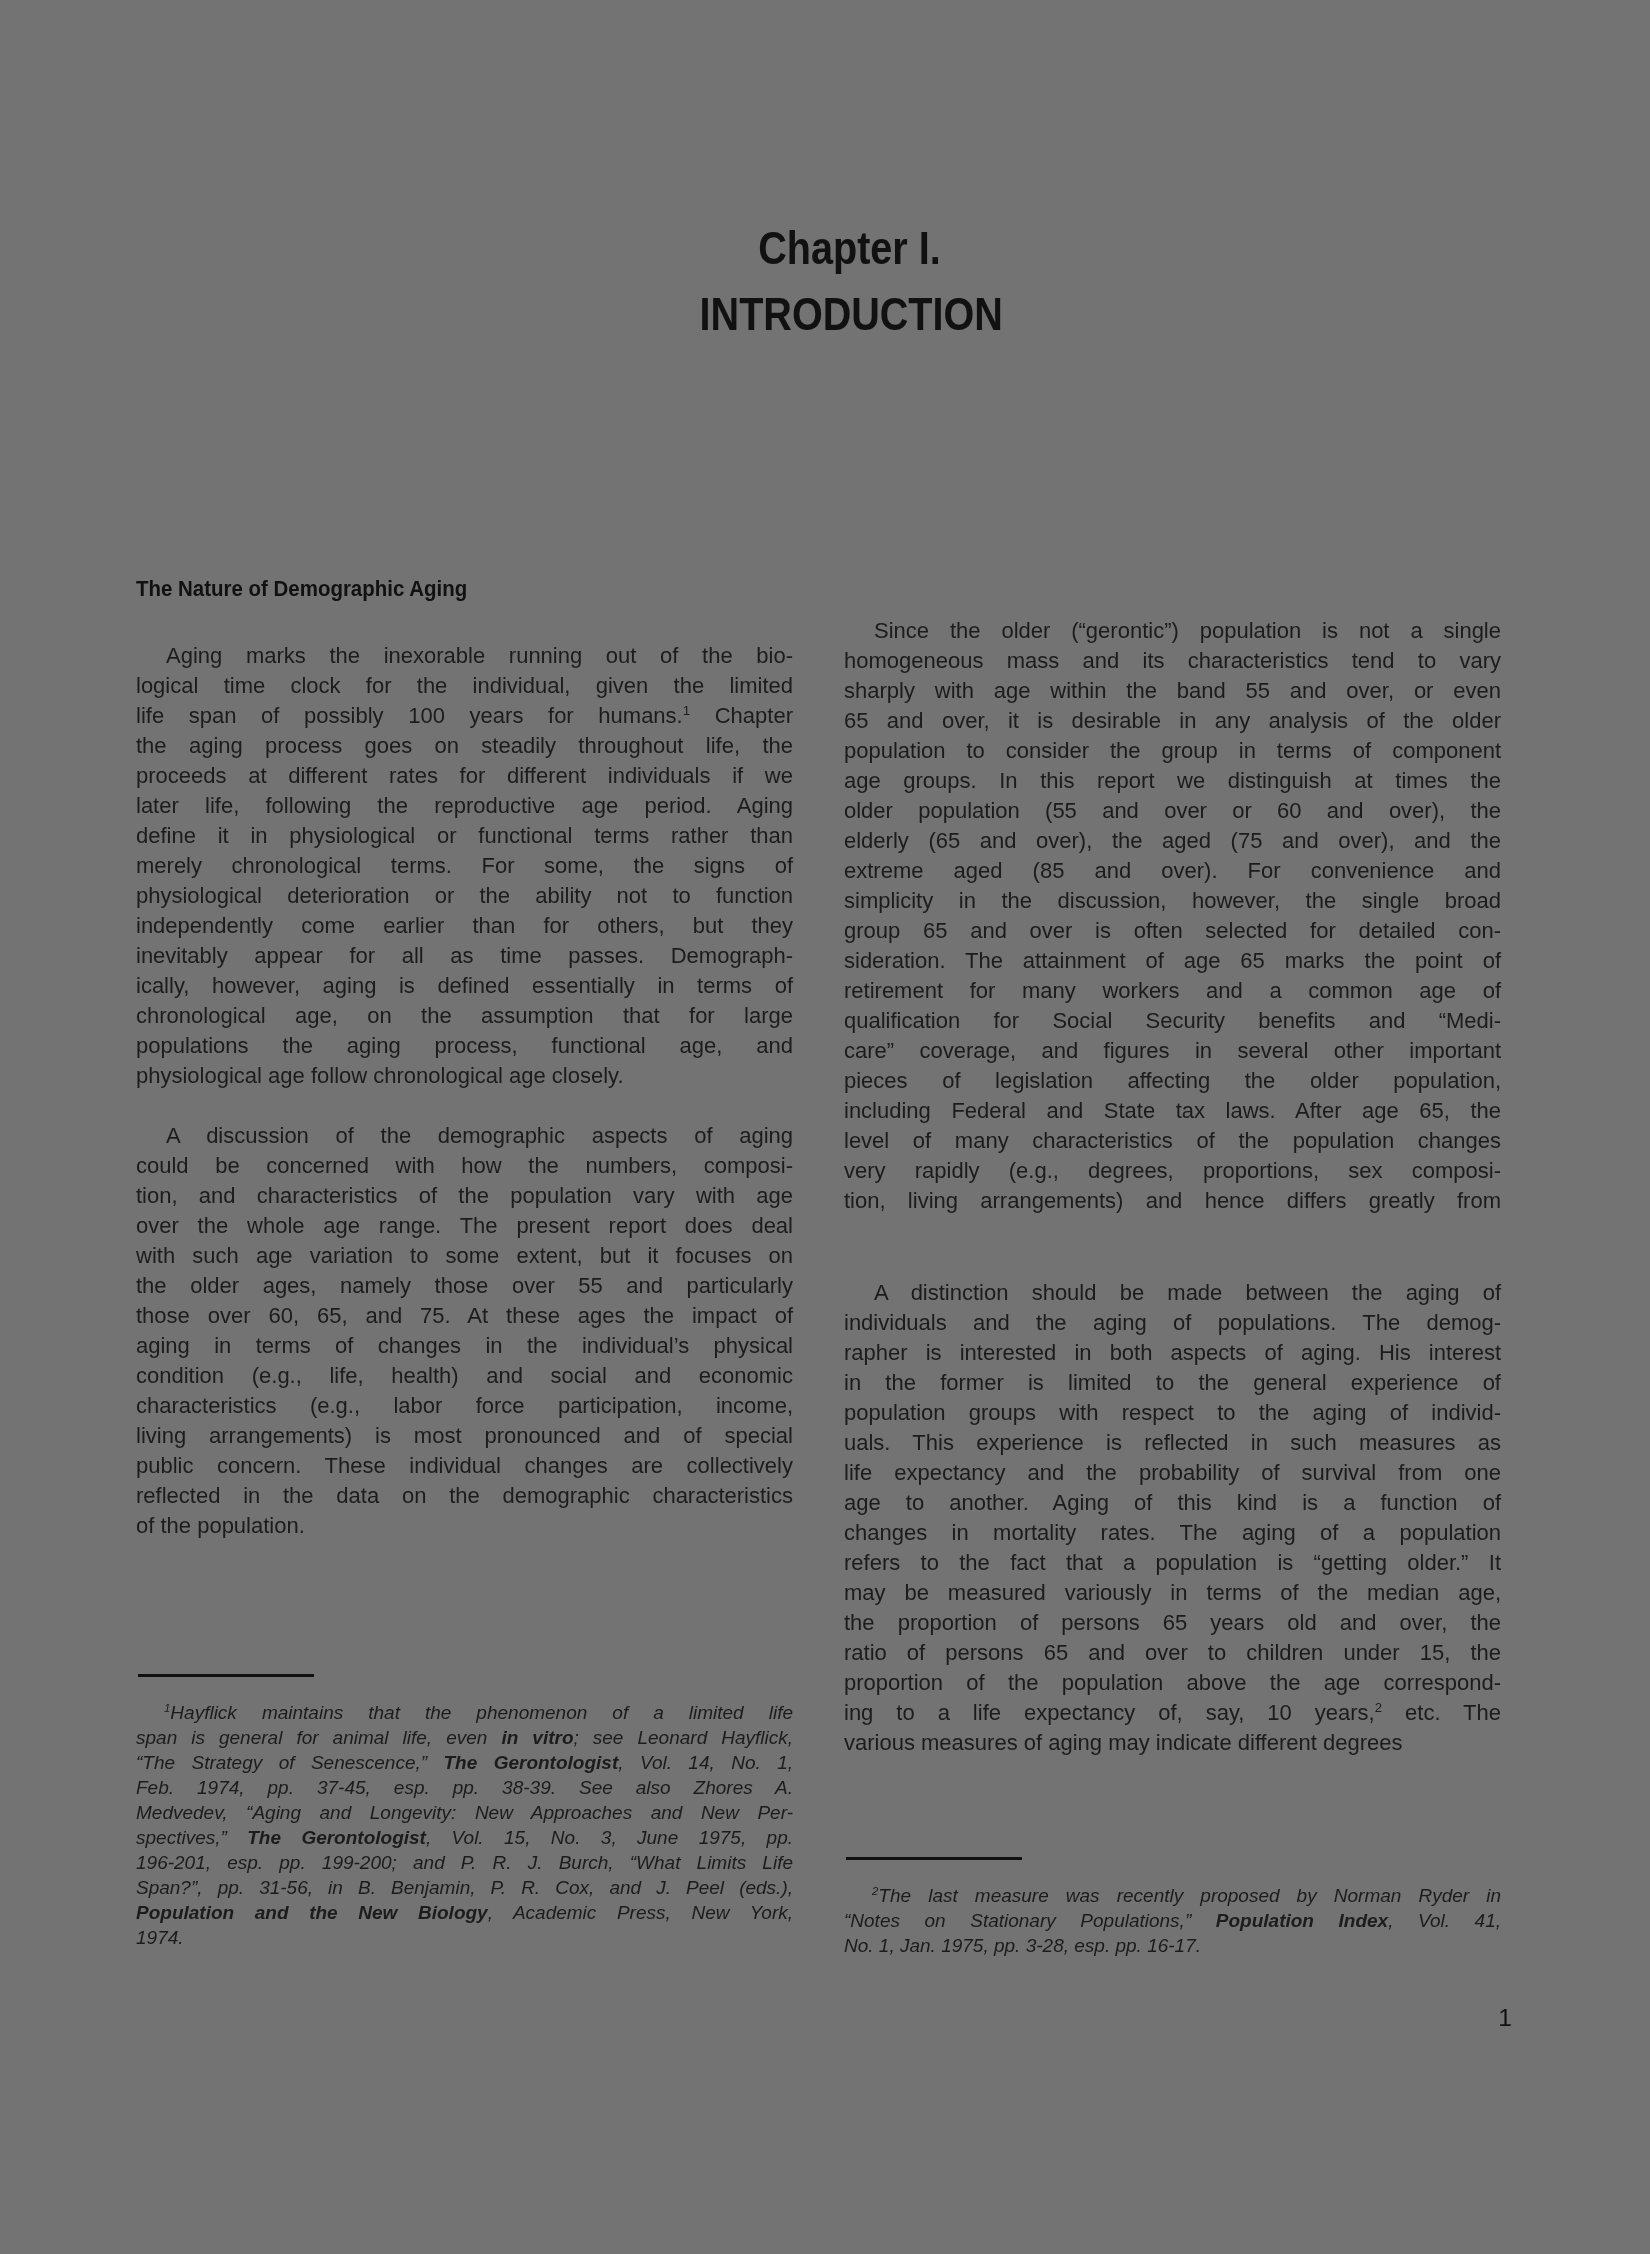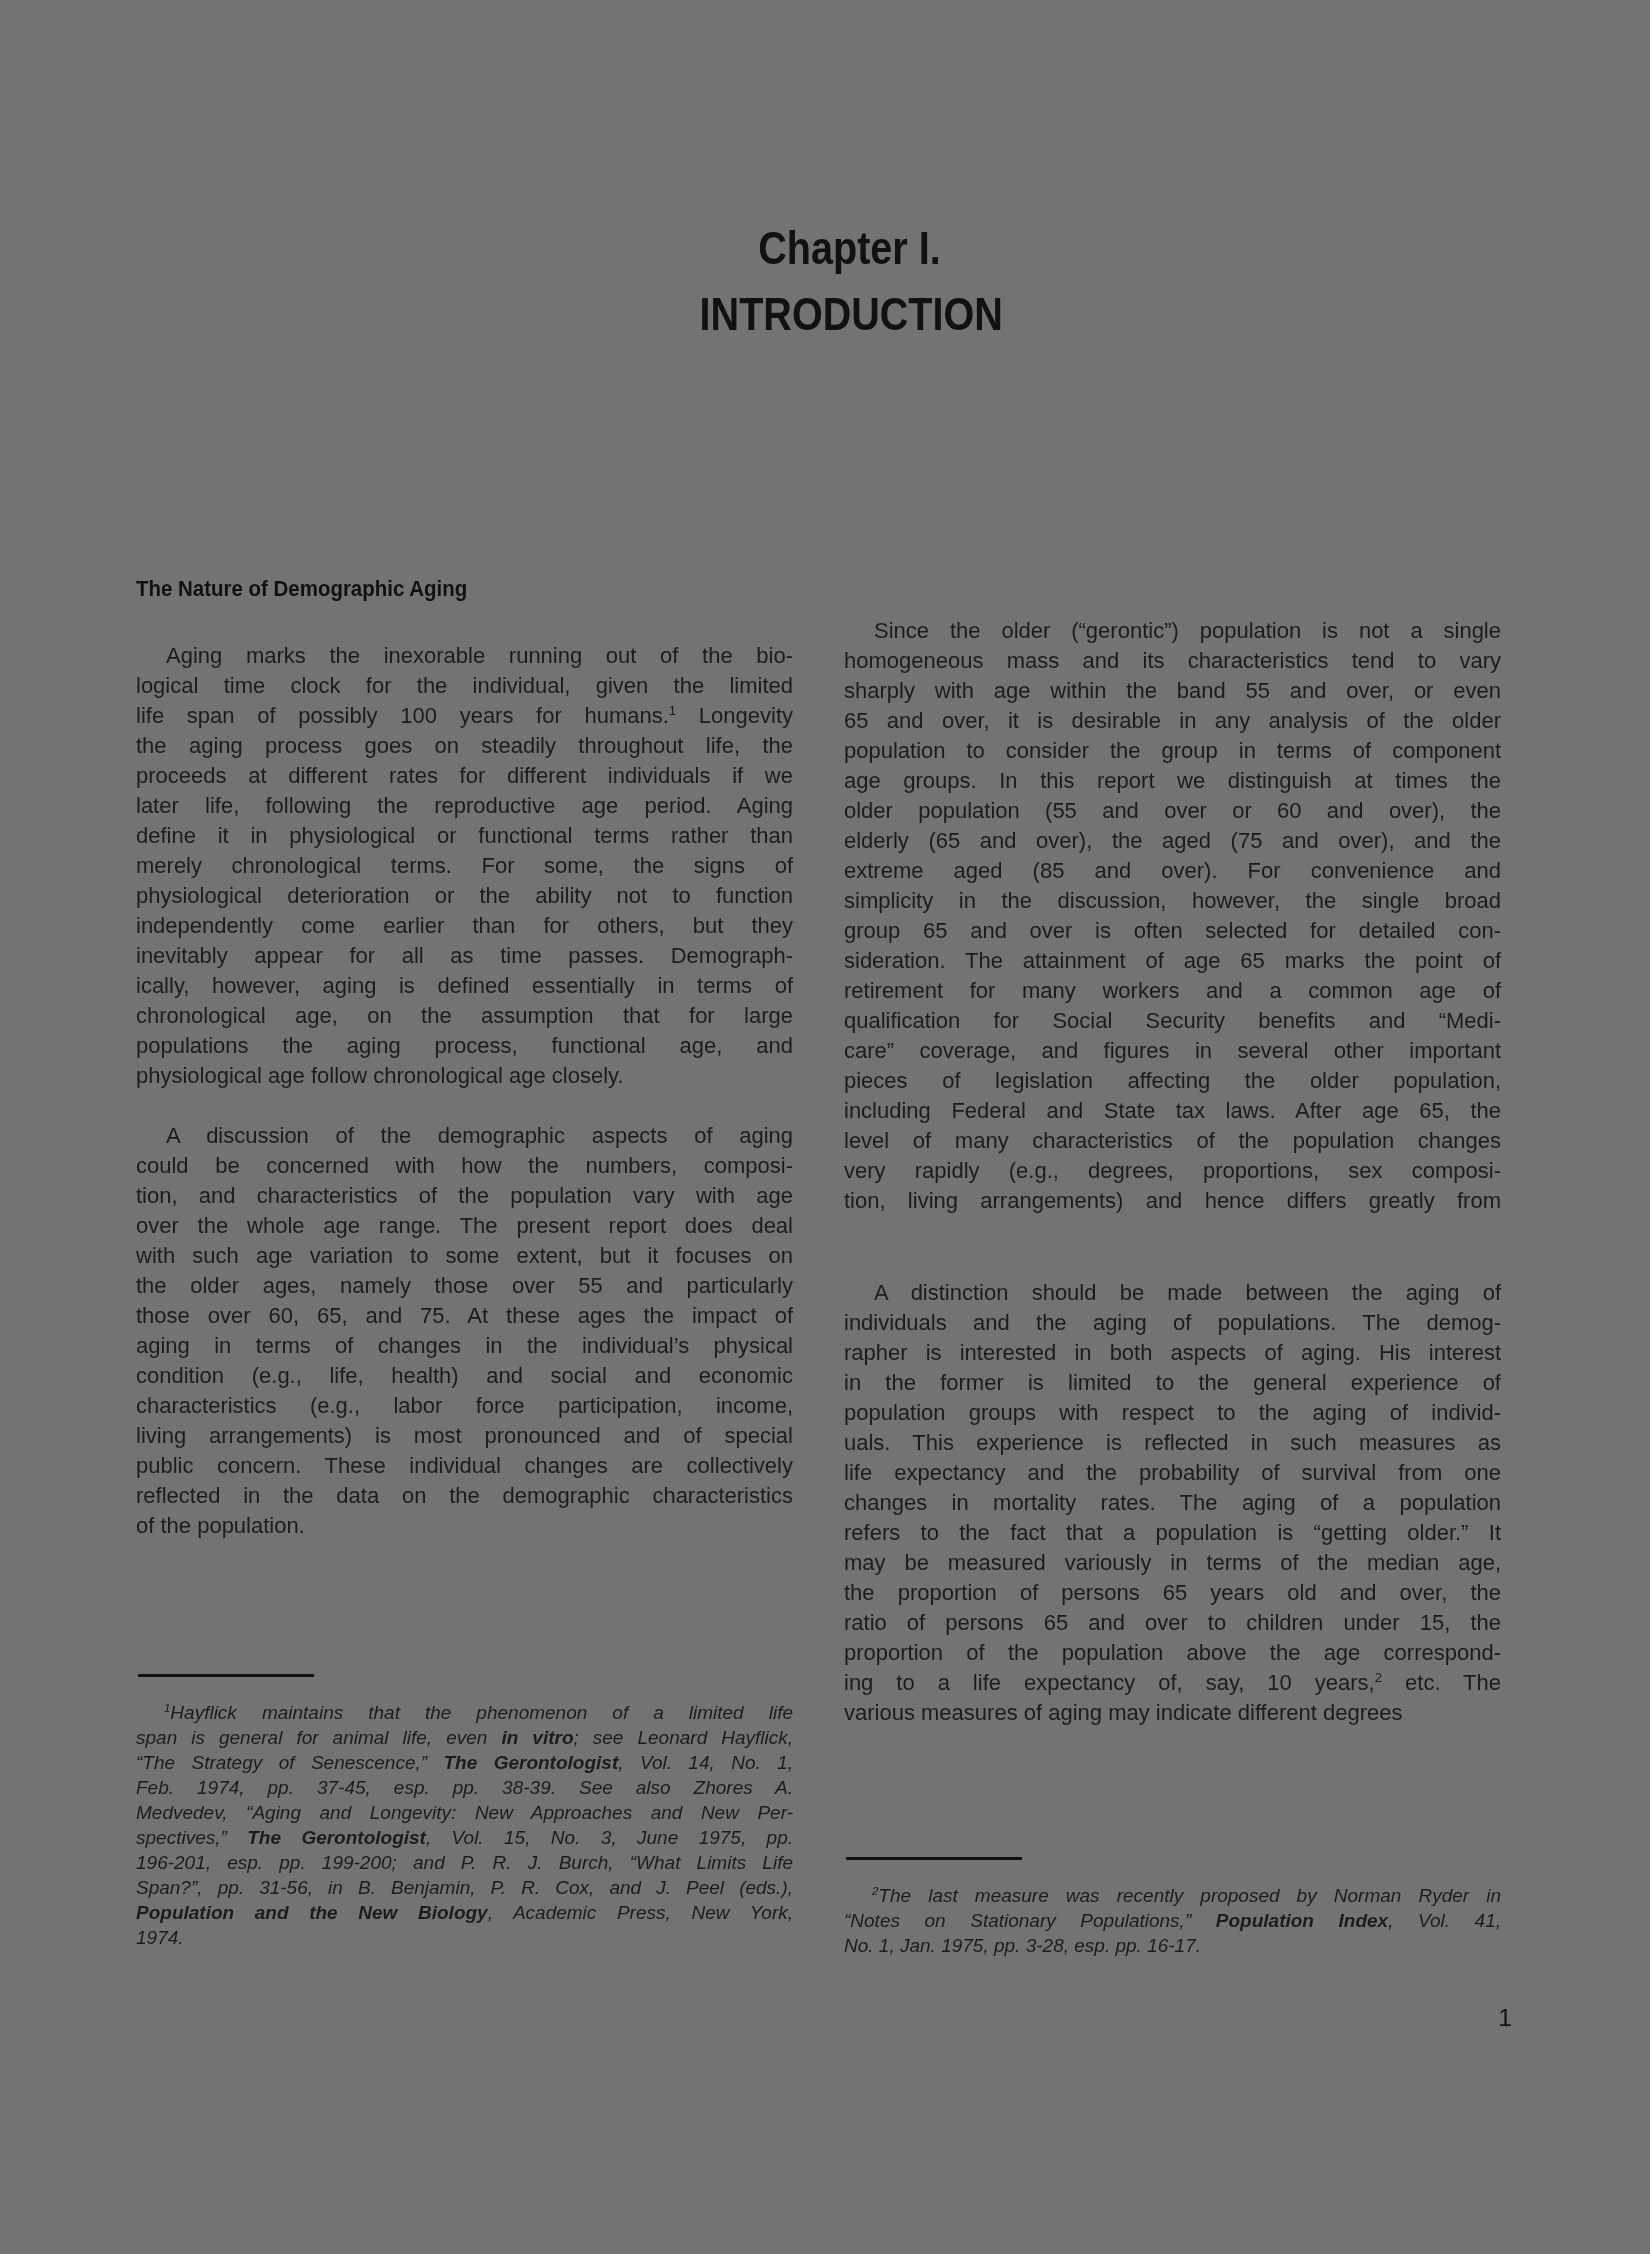--- a/index.html
+++ b/index.html
@@ -140,21 +140,21 @@
 <div class="page">
 
   <div class="chapter-heading chapter-label">Chapter I.</div>
   <div class="chapter-heading chapter-title">INTRODUCTION</div>
 
   <div class="column col-left">
     <div class="section-heading">The Nature of Demographic Aging</div>
     <div class="para gap-after">
         <span class="line indent"><span>Aging marks the inexorable running out of the bio-</span></span>
         <span class="line"><span>logical time clock for the individual, given the limited</span></span>
-        <span class="line"><span>life span of possibly 100 years for humans.</span><sup>1</sup><span> Longevity</span></span>
+        <span class="line"><span>life span of possibly 100 years for humans.</span><sup>1</sup><span> Chapter</span></span>
         <span class="line"><span>the aging process goes on steadily throughout life, the</span></span>
         <span class="line"><span>proceeds at different rates for different individuals if we</span></span>
         <span class="line"><span>later life, following the reproductive age period. Aging</span></span>
         <span class="line"><span>define it in physiological or functional terms rather than</span></span>
         <span class="line"><span>merely chronological terms. For some, the signs of</span></span>
         <span class="line"><span>physiological deterioration or the ability not to function</span></span>
         <span class="line"><span>independently come earlier than for others, but they</span></span>
         <span class="line"><span>inevitably appear for all as time passes. Demograph-</span></span>
         <span class="line"><span>ically, however, aging is defined essentially in terms of</span></span>
         <span class="line"><span>chronological age, on the assumption that for large</span></span>
@@ -217,20 +217,21 @@
         <span class="line"><span>tion, living arrangements) and hence differs greatly from</span></span>
       </div>
     <div class="para">
         <span class="line indent"><span>A distinction should be made between the aging of</span></span>
         <span class="line"><span>individuals and the aging of populations. The demog-</span></span>
         <span class="line"><span>rapher is interested in both aspects of aging. His interest</span></span>
         <span class="line"><span>in the former is limited to the general experience of</span></span>
         <span class="line"><span>population groups with respect to the aging of individ-</span></span>
         <span class="line"><span>uals. This experience is reflected in such measures as</span></span>
         <span class="line"><span>life expectancy and the probability of survival from one</span></span>
+        <span class="line"><span>age to another. Aging of this kind is a function of</span></span>
         <span class="line"><span>changes in mortality rates. The aging of a population</span></span>
         <span class="line"><span>refers to the fact that a population is “getting older.” It</span></span>
         <span class="line"><span>may be measured variously in terms of the median age,</span></span>
         <span class="line"><span>the proportion of persons 65 years old and over, the</span></span>
         <span class="line"><span>ratio of persons 65 and over to children under 15, the</span></span>
         <span class="line"><span>proportion of the population above the age correspond-</span></span>
         <span class="line"><span>ing to a life expectancy of, say, 10 years,</span><sup>2</sup><span> etc. The</span></span>
         <span class="line last"><span>various measures of aging may indicate different degrees</span></span>
       </div>
   </div>

